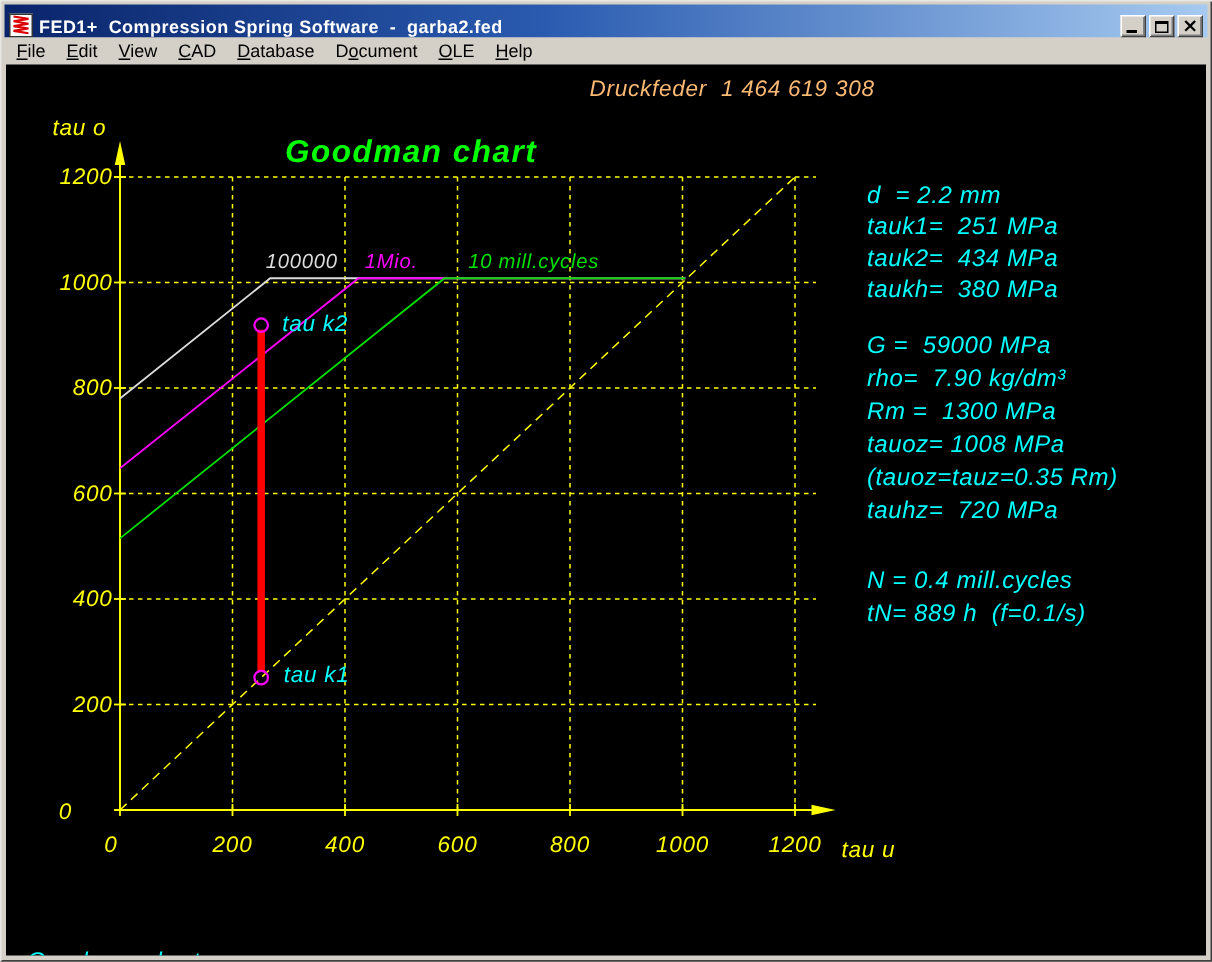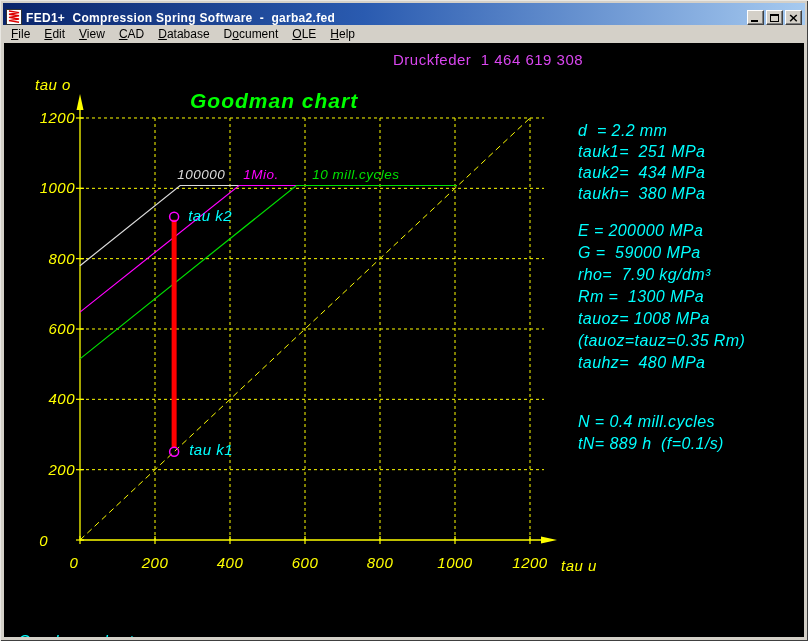--- a/index.html
+++ b/index.html
@@ -36,31 +36,31 @@
   }
   .menu-item{
     font-size:12px;color:#000;padding:2px 7px;white-space:pre;cursor:default;
   }
   .menu-item u{text-decoration:underline;}
   .canvas{
     position:absolute;left:4px;top:43px;width:800px;height:594px;background:#000;overflow:hidden;
   }
   .canvas svg{position:absolute;left:0;top:0;}
   .subtitle{
-    position:absolute;left:389px;top:8px;color:#d946ef;font-size:15px;
+    position:absolute;left:389px;top:8px;color:#fdba74;font-size:15px;font-style:italic;
     letter-spacing:.5px;white-space:pre;
   }
   .ann{
     position:absolute;left:574px;color:#00ffff;font-size:16px;font-style:italic;
     letter-spacing:.4px;white-space:pre;
   }
   .ann div{height:22px;}
   #ann-block1{top:79px;} #ann-block1 div{height:21px;}
   #ann-block2{top:179px;}
-  #ann-block3{top:336px;margin-top:34px;}
+  #ann-block3{top:336px;}
   .footer{
     position:absolute;left:14px;top:546px;color:#00ffff;font-size:16px;font-style:italic;
     letter-spacing:.4px;white-space:pre;line-height:21px;
   }
 </style>
 </head>
 <body>
 
 <div class="window">
 
@@ -152,21 +152,21 @@
         <polyline points="76,315.88995 292.375,142.51664 452.875,142.51664" fill="none" stroke="#00e000" stroke-width="1.2"></polyline>
         <text x="308.125" y="135.83491000000004" fill="#00e000" font-size="13.5" font-style="italic" font-family="&quot;Liberation Sans&quot;,sans-serif" letter-spacing="0.5" dn="series-label">10 mill.cycles</text>
         <line x1="170.125" y1="404.73082999999997" x2="170.125" y2="176.81527" stroke="#ff0000" stroke-width="5"></line>
         <circle cx="170.125" cy="173.81527" r="4.5" fill="none" stroke="#ff00ff" stroke-width="1.5"></circle>
         <circle cx="170.125" cy="408.73082999999997" r="4.5" fill="none" stroke="#ff00ff" stroke-width="1.5"></circle>
         <text x="184.125" y="177.81527" fill="#00ffff" font-size="15" font-style="italic" font-family="&quot;Liberation Sans&quot;,sans-serif" letter-spacing="0.5" dn="tau-k2-label">tau k2</text>
         <text x="185.125" y="411.73082999999997" fill="#00ffff" font-size="15" font-style="italic" font-family="&quot;Liberation Sans&quot;,sans-serif" letter-spacing="0.5" dn="tau-k1-label">tau k1</text>
       </svg>
     <div class="subtitle">Druckfeder  1 464 619 308</div>
     <div class="ann" id="ann-block1"><div>d  = 2.2 mm</div><div>tauk1=  251 MPa</div><div>tauk2=  434 MPa</div><div>taukh=  380 MPa</div></div>
-    <div class="ann" id="ann-block2"><div>E = 200000 MPa</div><div>G =  59000 MPa</div><div>rho=  7.90 kg/dm³</div><div>Rm =  1300 MPa</div><div>tauoz= 1008 MPa</div><div>(tauoz=tauz=0.35 Rm)</div><div>tauhz=  480 MPa</div></div>
+    <div class="ann" id="ann-block2"><div>G =  59000 MPa</div><div>rho=  7.90 kg/dm³</div><div>Rm =  1300 MPa</div><div>tauoz= 1008 MPa</div><div>(tauoz=tauz=0.35 Rm)</div><div>tauhz=  720 MPa</div></div>
     <div class="ann" id="ann-block3"><div>N = 0.4 mill.cycles</div><div>tN= 889 h  (f=0.1/s)</div></div>
     <div class="footer">
       <div>Goodman chart</div>
       
     </div>
   </div>
 
 </div>
 
 </body></html>

